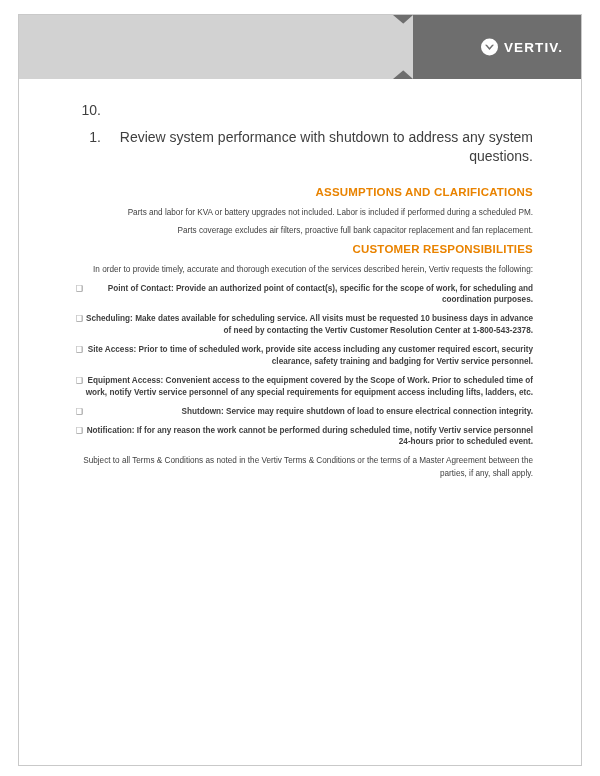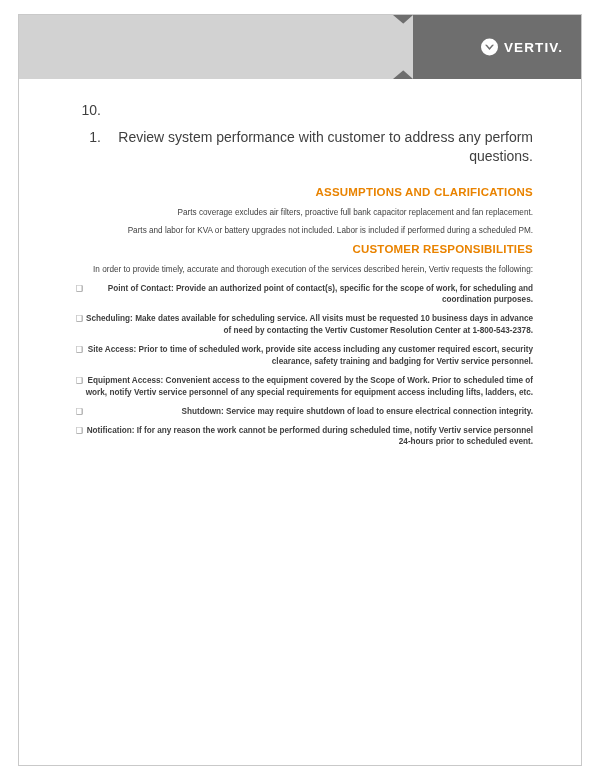--- a/index.html
+++ b/index.html
@@ -168,27 +168,27 @@
   </div>
 
   <div class="content">
 
     <ol class="numlist">
       <li>
         <span class="num">10.</span>
       </li>
       <li>
         <span class="num">1.</span>
-        <span>Review system performance with customer to address any perform questions.</span>
+        <span>Review system performance with shutdown to address any system questions.</span>
       </li>
     </ol>
 
     <h2 class="section first">ASSUMPTIONS AND CLARIFICATIONS</h2>
+    <p class="body">Parts and labor for KVA or battery upgrades not included. Labor is included if performed during a scheduled PM.</p>
     <p class="body">Parts coverage excludes air filters, proactive full bank capacitor replacement and fan replacement.</p>
-    <p class="body">Parts and labor for KVA or battery upgrades not included. Labor is included if performed during a scheduled PM.</p>
 
     <h2 class="section">CUSTOMER RESPONSIBILITIES</h2>
     <p class="body">In order to provide timely, accurate and thorough execution of the services described herein, Vertiv requests the following:</p>
 
     <ul class="bullets">
       <li>
         <span class="bullet">❑</span>
         <span class="btext">Point of Contact: Provide an authorized point of contact(s), specific for the scope of work, for scheduling and coordination purposes.</span>
       </li>
       <li>
@@ -206,15 +206,16 @@
       <li>
         <span class="bullet">❑</span>
         <span class="btext">Shutdown: Service may require shutdown of load to ensure electrical connection integrity.</span>
       </li>
       <li>
         <span class="bullet">❑</span>
         <span class="btext">Notification: If for any reason the work cannot be performed during scheduled time, notify Vertiv service personnel 24-hours prior to scheduled event.</span>
       </li>
     </ul>
 
+    <p class="body">Subject to all Terms &amp; Conditions as noted in the Vertiv Terms &amp; Conditions or the terms of a Master Agreement between the parties, if any, shall apply.</p>
 
   </div>
 </div>
 
 </body></html>

